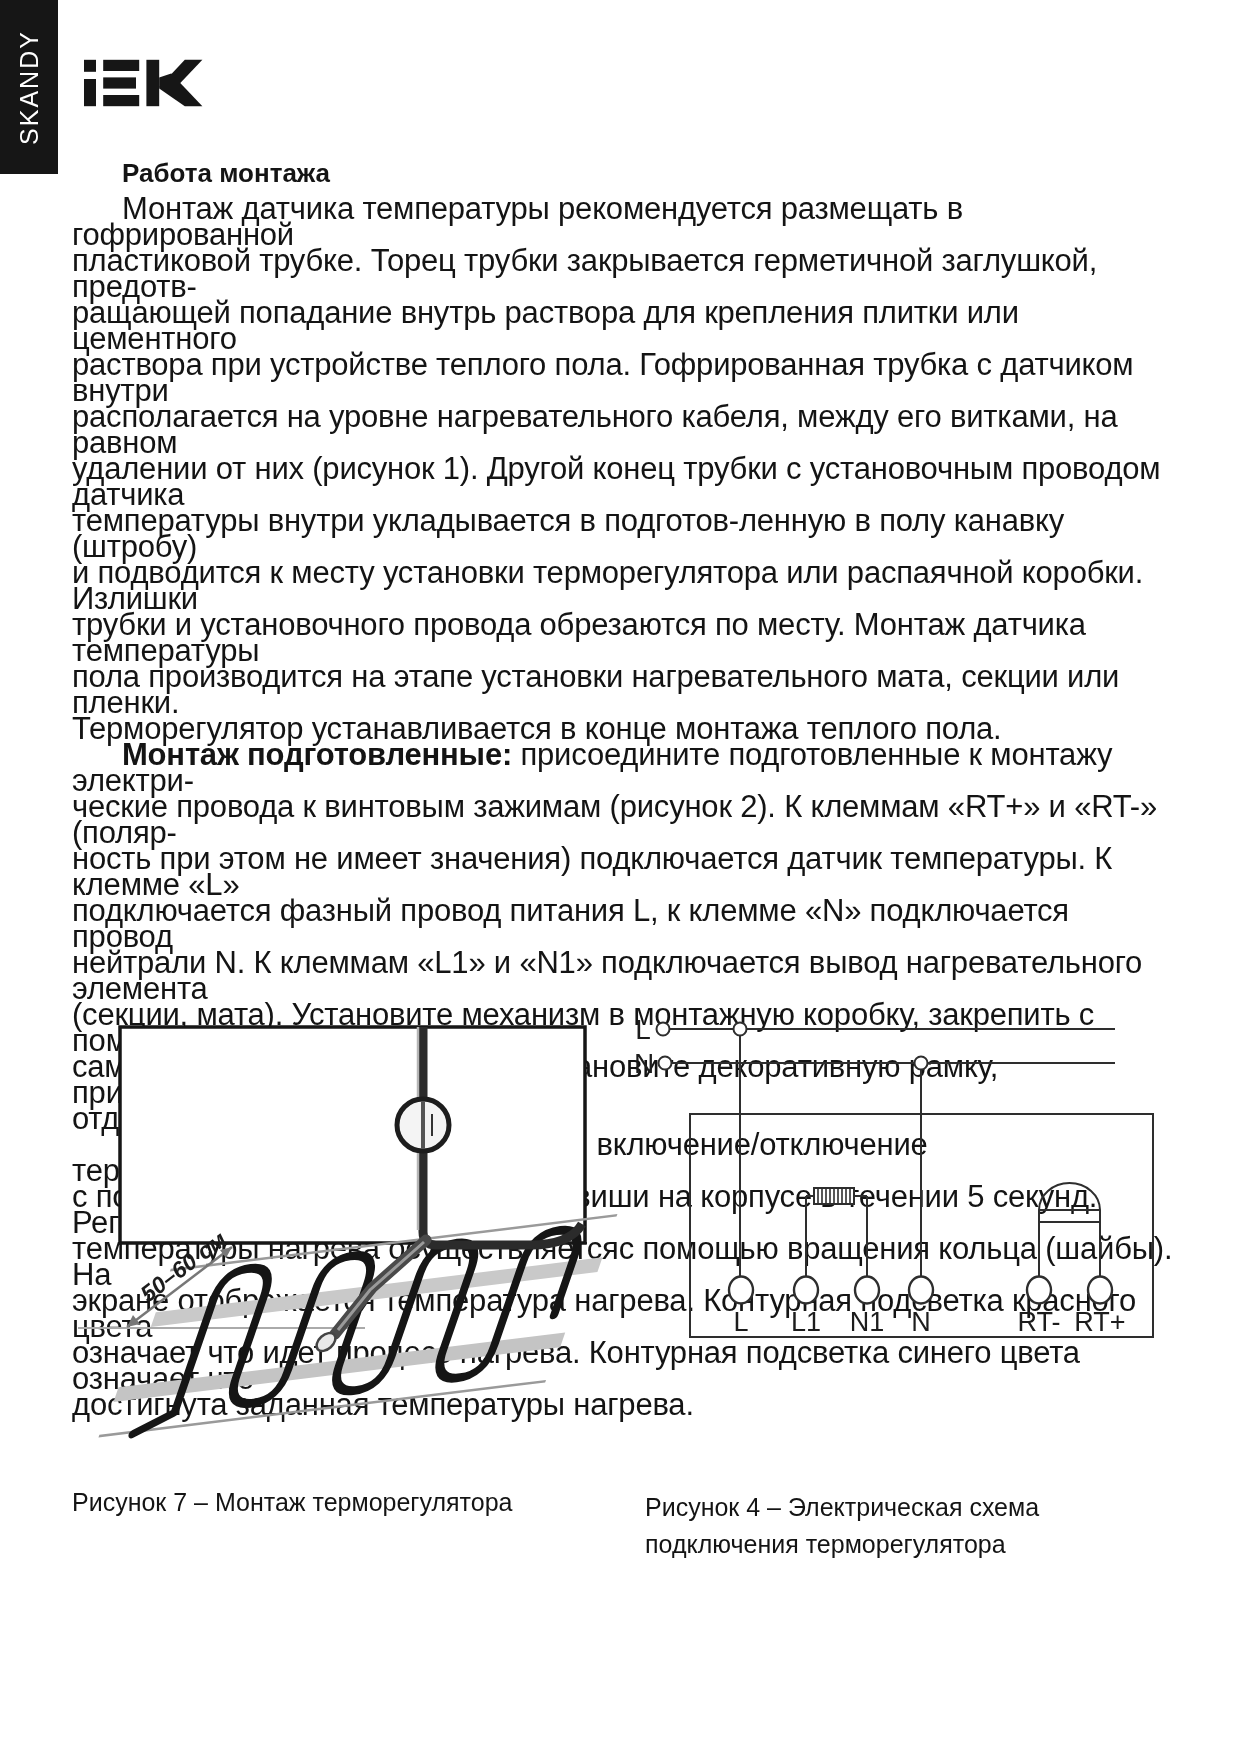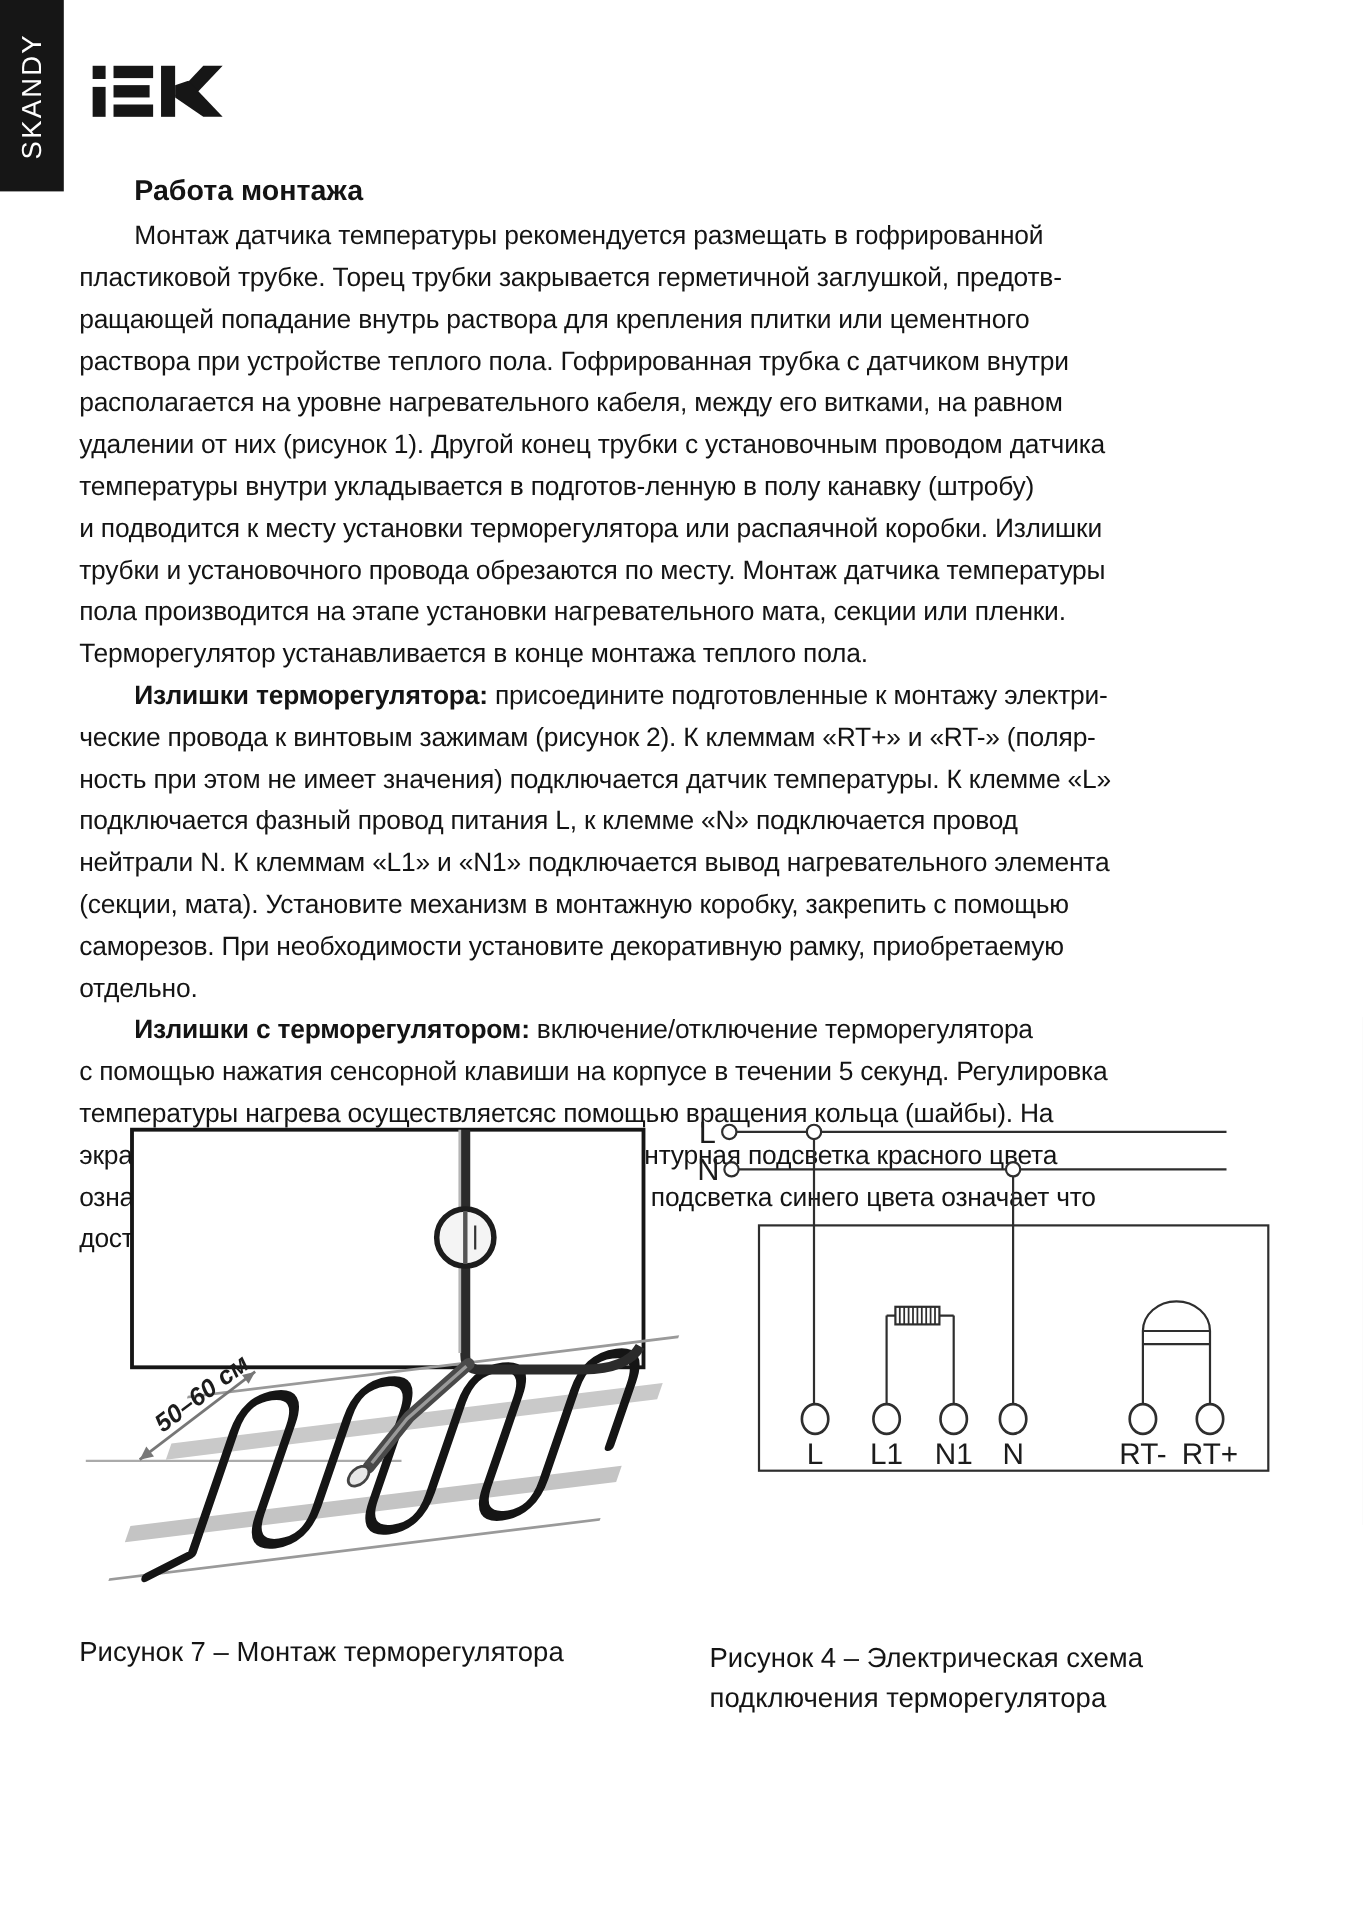--- a/index.html
+++ b/index.html
@@ -15,21 +15,21 @@
   }
   .brand-bar .vtext {
     color:#ffffff; transform:rotate(-90deg); white-space:nowrap;
     font-size:25px; letter-spacing:2px; font-weight:400;
   }
   .logo { position:absolute; left:84px; top:54px; }
   
   .text-col { position:absolute; left:72px; top:152px; width:1104px; }
   .text-col h2 { margin:0 0 2px 50px; font-size:26px; line-height:42px; font-weight:700; }
   .text-col p {
-    margin:0; font-size:24px; line-height:38px; letter-spacing:-0.2px;
+    margin:0; font-size:31px; line-height:26px; letter-spacing:-0.2px;
     white-space:pre-line; text-indent:50px;
   }
   .text-col p b { font-weight:700; }
   .fig { position:absolute; }
   .caption { position:absolute; font-size:25px; line-height:37px; white-space:pre-line; }
   svg text { font-family:"Liberation Sans", sans-serif; fill:#1c1c1c; }
 </style>
 </head>
 <body>
 
@@ -59,21 +59,21 @@
 пластиковой трубке. Торец трубки закрывается герметичной заглушкой, предотв-
 ращающей попадание внутрь раствора для крепления плитки или цементного
 раствора при устройстве теплого пола. Гофрированная трубка с датчиком внутри
 располагается на уровне нагревательного кабеля, между его витками, на равном
 удалении от них (рисунок 1). Другой конец трубки с установочным проводом датчика
 температуры внутри укладывается в подготов-ленную в полу канавку (штробу)
 и подводится к месту установки терморегулятора или распаячной коробки. Излишки
 трубки и установочного провода обрезаются по месту. Монтаж датчика температуры
 пола производится на этапе установки нагревательного мата, секции или пленки.
 Терморегулятор устанавливается в конце монтажа теплого пола.</span></p>
-    <p><b>Излишки терморегулятора:</b><span> присоедините подготовленные к монтажу электри-
+    <p><b>Монтаж подготовленные:</b><span> присоедините подготовленные к монтажу электри-
 ческие провода к винтовым зажимам (рисунок 2). К клеммам «RT+» и «RT-» (поляр-
 ность при этом не имеет значения) подключается датчик температуры. К клемме «L»
 подключается фазный провод питания L, к клемме «N» подключается провод
 нейтрали N. К клеммам «L1» и «N1» подключается вывод нагревательного элемента
 (секции, мата). Установите механизм в монтажную коробку, закрепить с помощью
 саморезов. При необходимости установите декоративную рамку, приобретаемую
 отдельно.</span></p>
     <p><b>Излишки с терморегулятором:</b><span> включение/отключение терморегулятора
 с помощью нажатия сенсорной клавиши на корпусе в течении 5 секунд. Регулировка
 температуры нагрева осуществляетсяс помощью вращения кольца (шайбы). На

